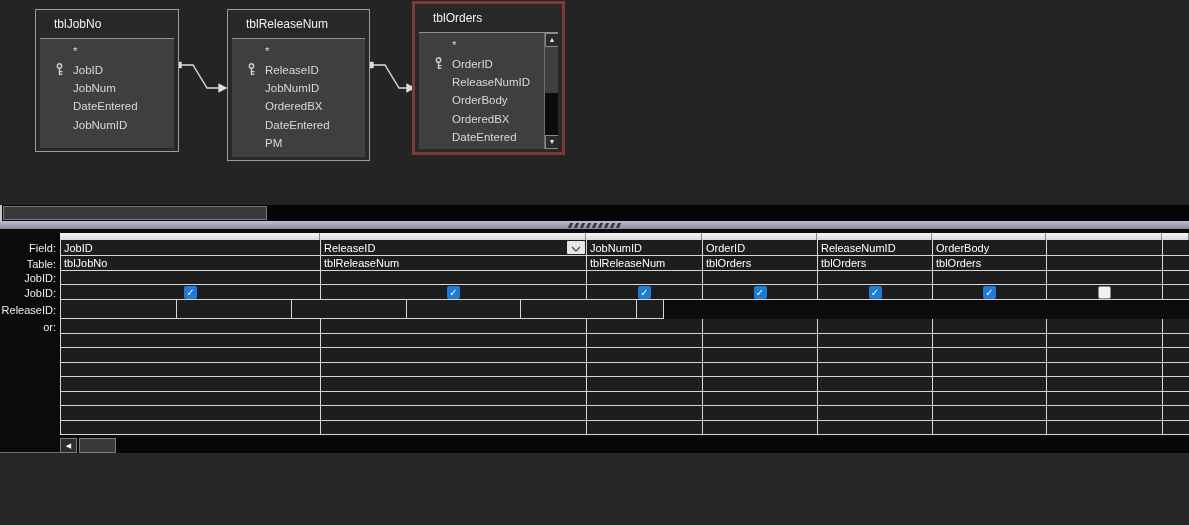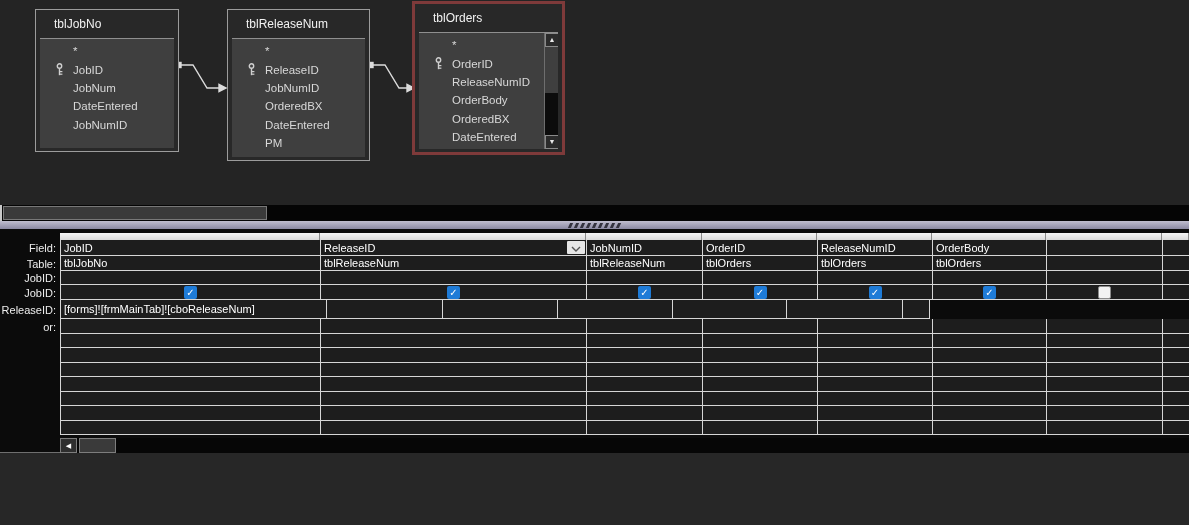--- a/index.html
+++ b/index.html
@@ -313,23 +313,20 @@
           </div>
           <div class="gcell center" style="width: 114px;">
             <span class="cb checked">✓</span>
           </div>
           <div class="gcell center" style="width: 116px;">
             <span class="cb unchecked"></span>
           </div>
           <div class="gcell center" style="width: 27px;"></div>
         </div>
         <div class="grow" style="height: 19px;">
-          <div class="gcell" style="width: 266px;">
-            <span>[forms]![frmMainTab]![cboReleaseNum]</span>
-          </div>
           <div class="gcell" style="width: 116px;">
             <span></span>
           </div>
           <div class="gcell" style="width: 115px;">
             <span></span>
           </div>
           <div class="gcell" style="width: 115px;">
             <span></span>
           </div>
           <div class="gcell" style="width: 114px;">

